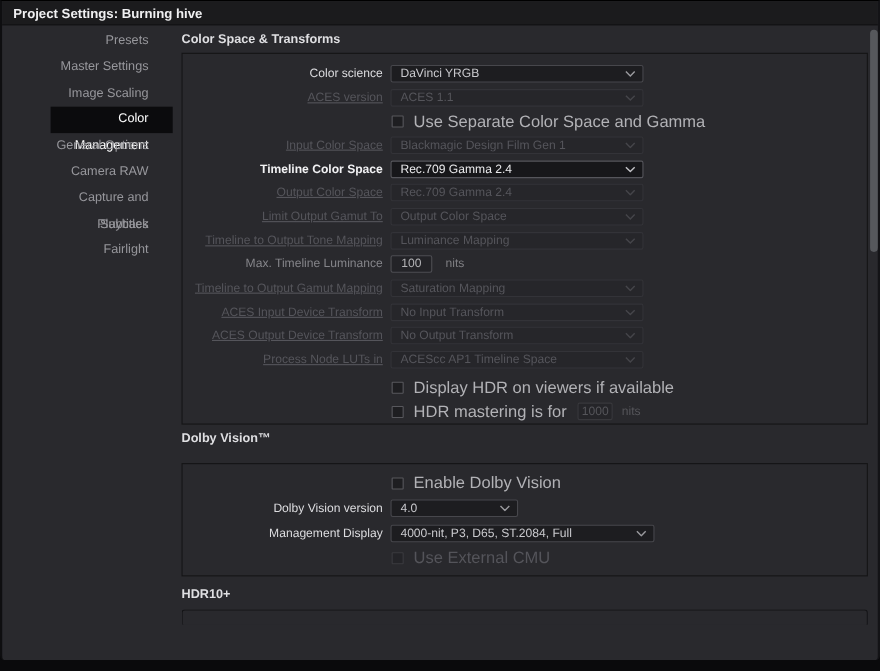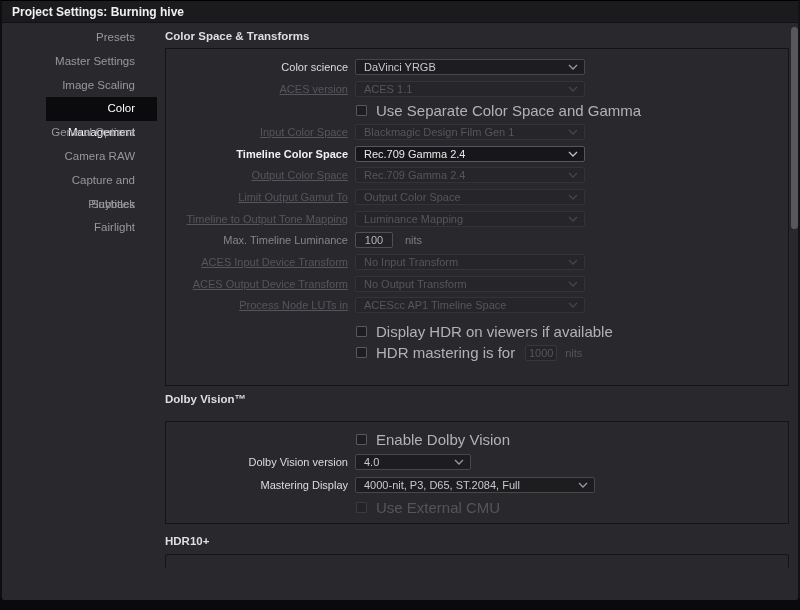--- a/index.html
+++ b/index.html
@@ -182,20 +182,33 @@
             </div>
           </div>
           <div class="row">
             <div class="rlabel semi">Max. Timeline Luminance</div>
             <div class="ctrl">
               <input class="ninput n100" readonly="" value="100" style="">
               <span class="suffix">nits</span>
             </div>
           </div>
           <div class="row">
+            <div class="rlabel disabled">Timeline to Output Gamut Mapping</div>
+            <div class="ctrl">
+              <div class="select disabled">
+                <span class="sval">Saturation Mapping</span>
+                <span class="chev">
+                  <svg width="10" height="6" viewBox="0 0 10 6">
+                    <path d="M1 1l4 4 4-4" stroke="currentColor" fill="none" stroke-width="1.3"></path>
+                  </svg>
+                </span>
+              </div>
+            </div>
+          </div>
+          <div class="row">
             <div class="rlabel disabled">ACES Input Device Transform</div>
             <div class="ctrl">
               <div class="select disabled">
                 <span class="sval">No Input Transform</span>
                 <span class="chev">
                   <svg width="10" height="6" viewBox="0 0 10 6">
                     <path d="M1 1l4 4 4-4" stroke="currentColor" fill="none" stroke-width="1.3"></path>
                   </svg>
                 </span>
               </div>
@@ -260,21 +273,21 @@
                 <span class="sval">4.0</span>
                 <span class="chev">
                   <svg width="10" height="6" viewBox="0 0 10 6">
                     <path d="M1 1l4 4 4-4" stroke="currentColor" fill="none" stroke-width="1.3"></path>
                   </svg>
                 </span>
               </div>
             </div>
           </div>
           <div class="row">
-            <div class="rlabel enabled">Mastering Display</div>
+            <div class="rlabel enabled">Management Display</div>
             <div class="ctrl">
               <div class="select enabled wide">
                 <span class="sval">4000-nit, P3, D65, ST.2084, Full</span>
                 <span class="chev">
                   <svg width="10" height="6" viewBox="0 0 10 6">
                     <path d="M1 1l4 4 4-4" stroke="currentColor" fill="none" stroke-width="1.3"></path>
                   </svg>
                 </span>
               </div>
             </div>

